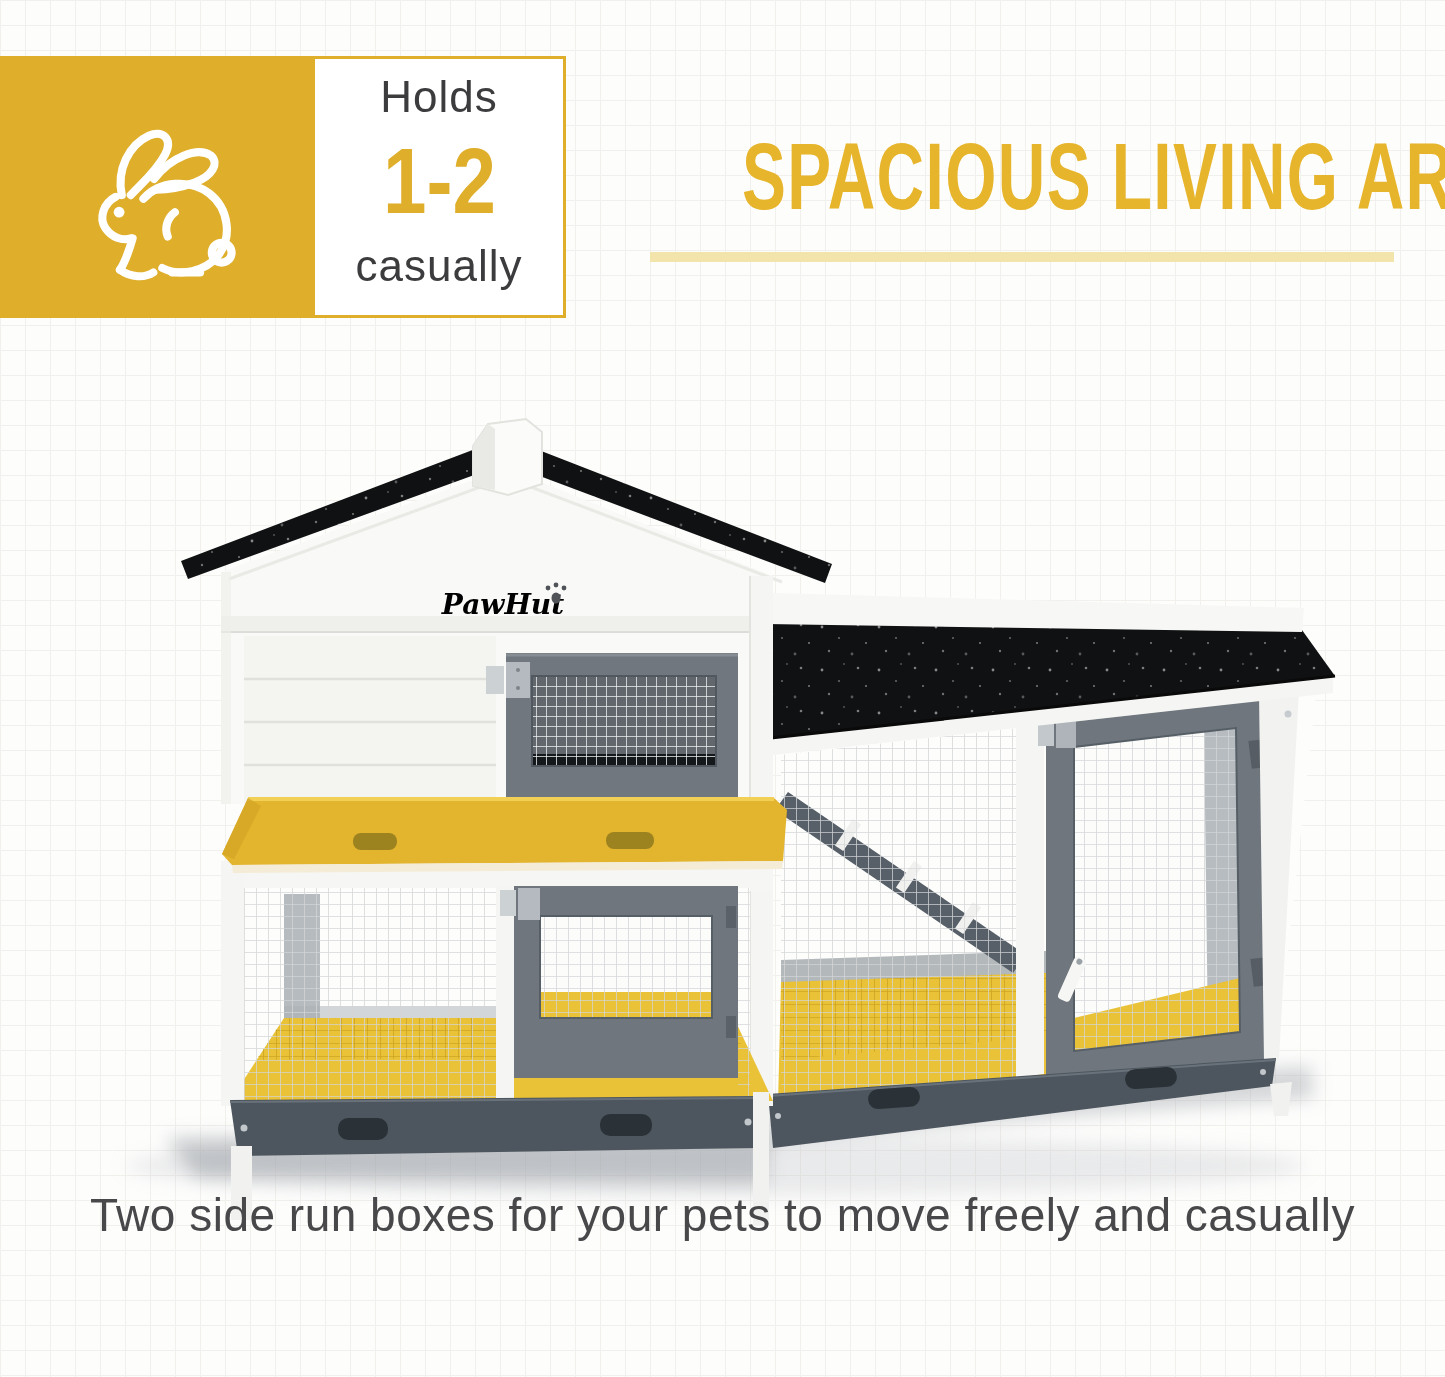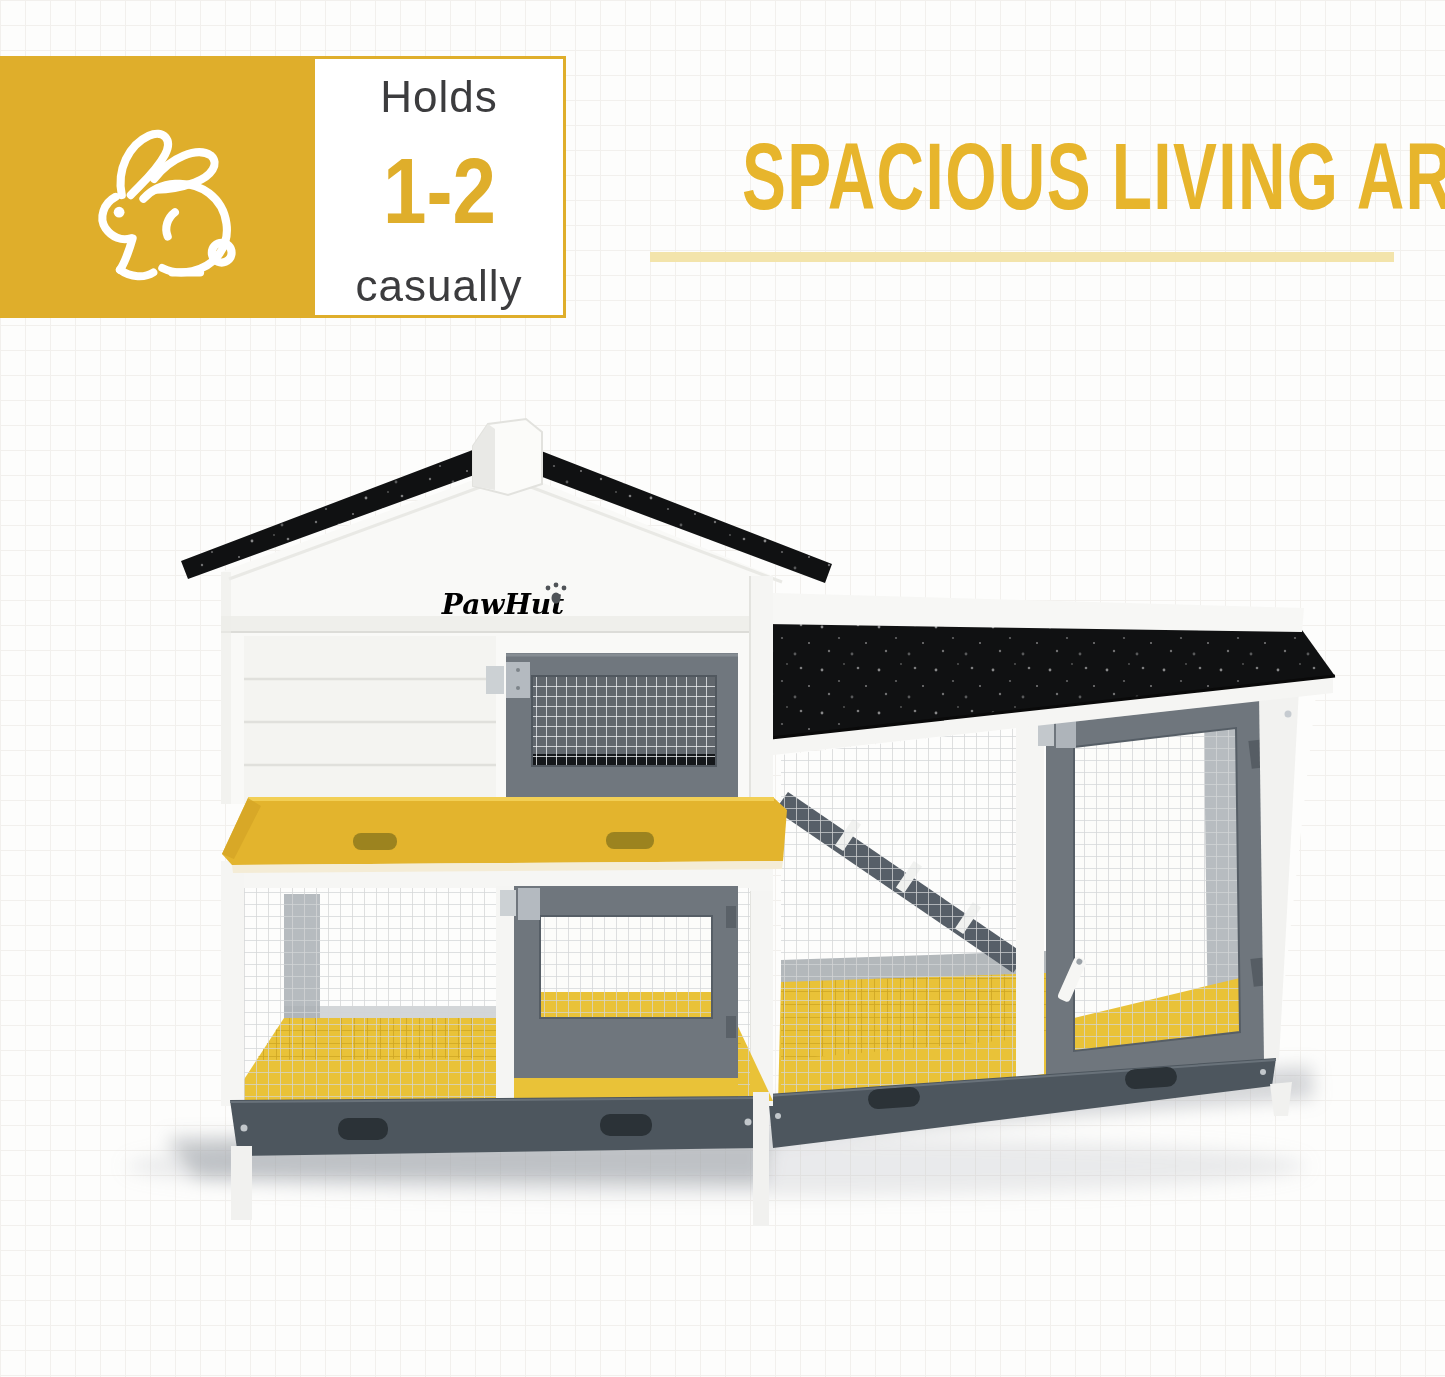--- a/index.html
+++ b/index.html
@@ -16,21 +16,21 @@
   }
   
   .icon-box{
     position:absolute;left:0;top:56px;width:312px;height:262px;
     background:#dfae2b;display:flex;align-items:center;justify-content:center;
   }
   .cap-box{
     position:absolute;left:312px;top:56px;width:254px;height:262px;
     background:#ffffff;border:3px solid #dfae2b;box-sizing:border-box;
     display:flex;flex-direction:column;align-items:center;justify-content:space-between;
-    padding:16px 0 7px 0;
+    padding:16px 0 27px 0;
   }
   .cap-label{
     font-size:44px;font-weight:400;color:#3c3c3e;letter-spacing:1px;line-height:1;
   }
   .cap-value{
     font-size:92px;font-weight:700;color:#dfae2b;line-height:.95;
     transform:scaleX(.85);
   }
   
   .heading-wrap{
@@ -272,14 +272,15 @@
       <g fill="#505458">
         <ellipse cx="540" cy="582" rx="4.5" ry="5.5"></ellipse>
         <circle cx="532" cy="572" r="2.4"></circle>
         <circle cx="540" cy="569" r="2.4"></circle>
         <circle cx="548" cy="572" r="2.4"></circle>
       </g>
     </g>
   </svg>
   </figure>
 
+  <p class="caption">Two side run boxes for your pets to move freely and casually</p>
 
 </div>
 
 </body></html>

